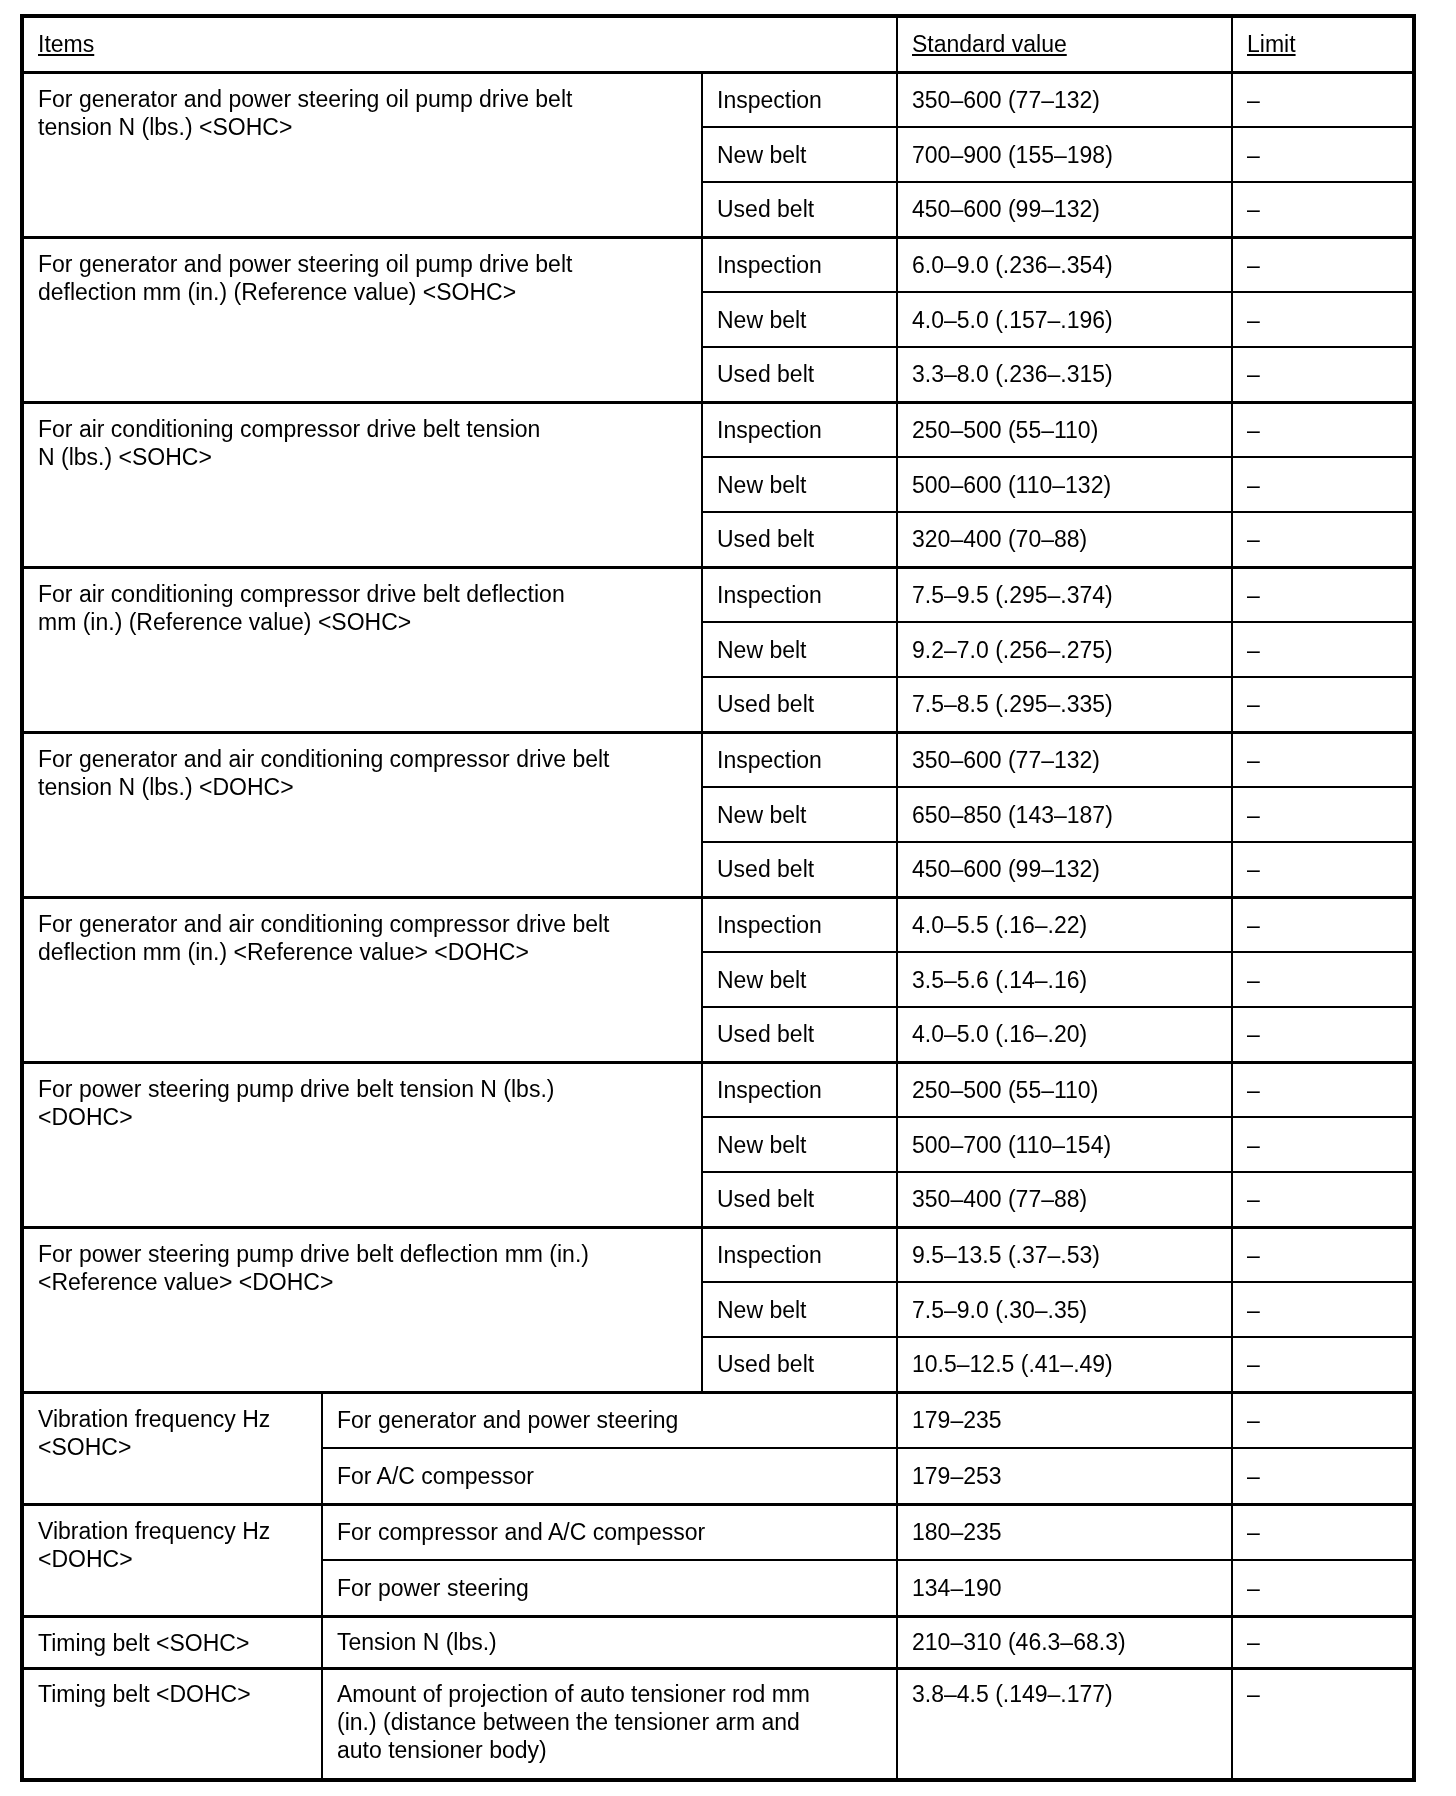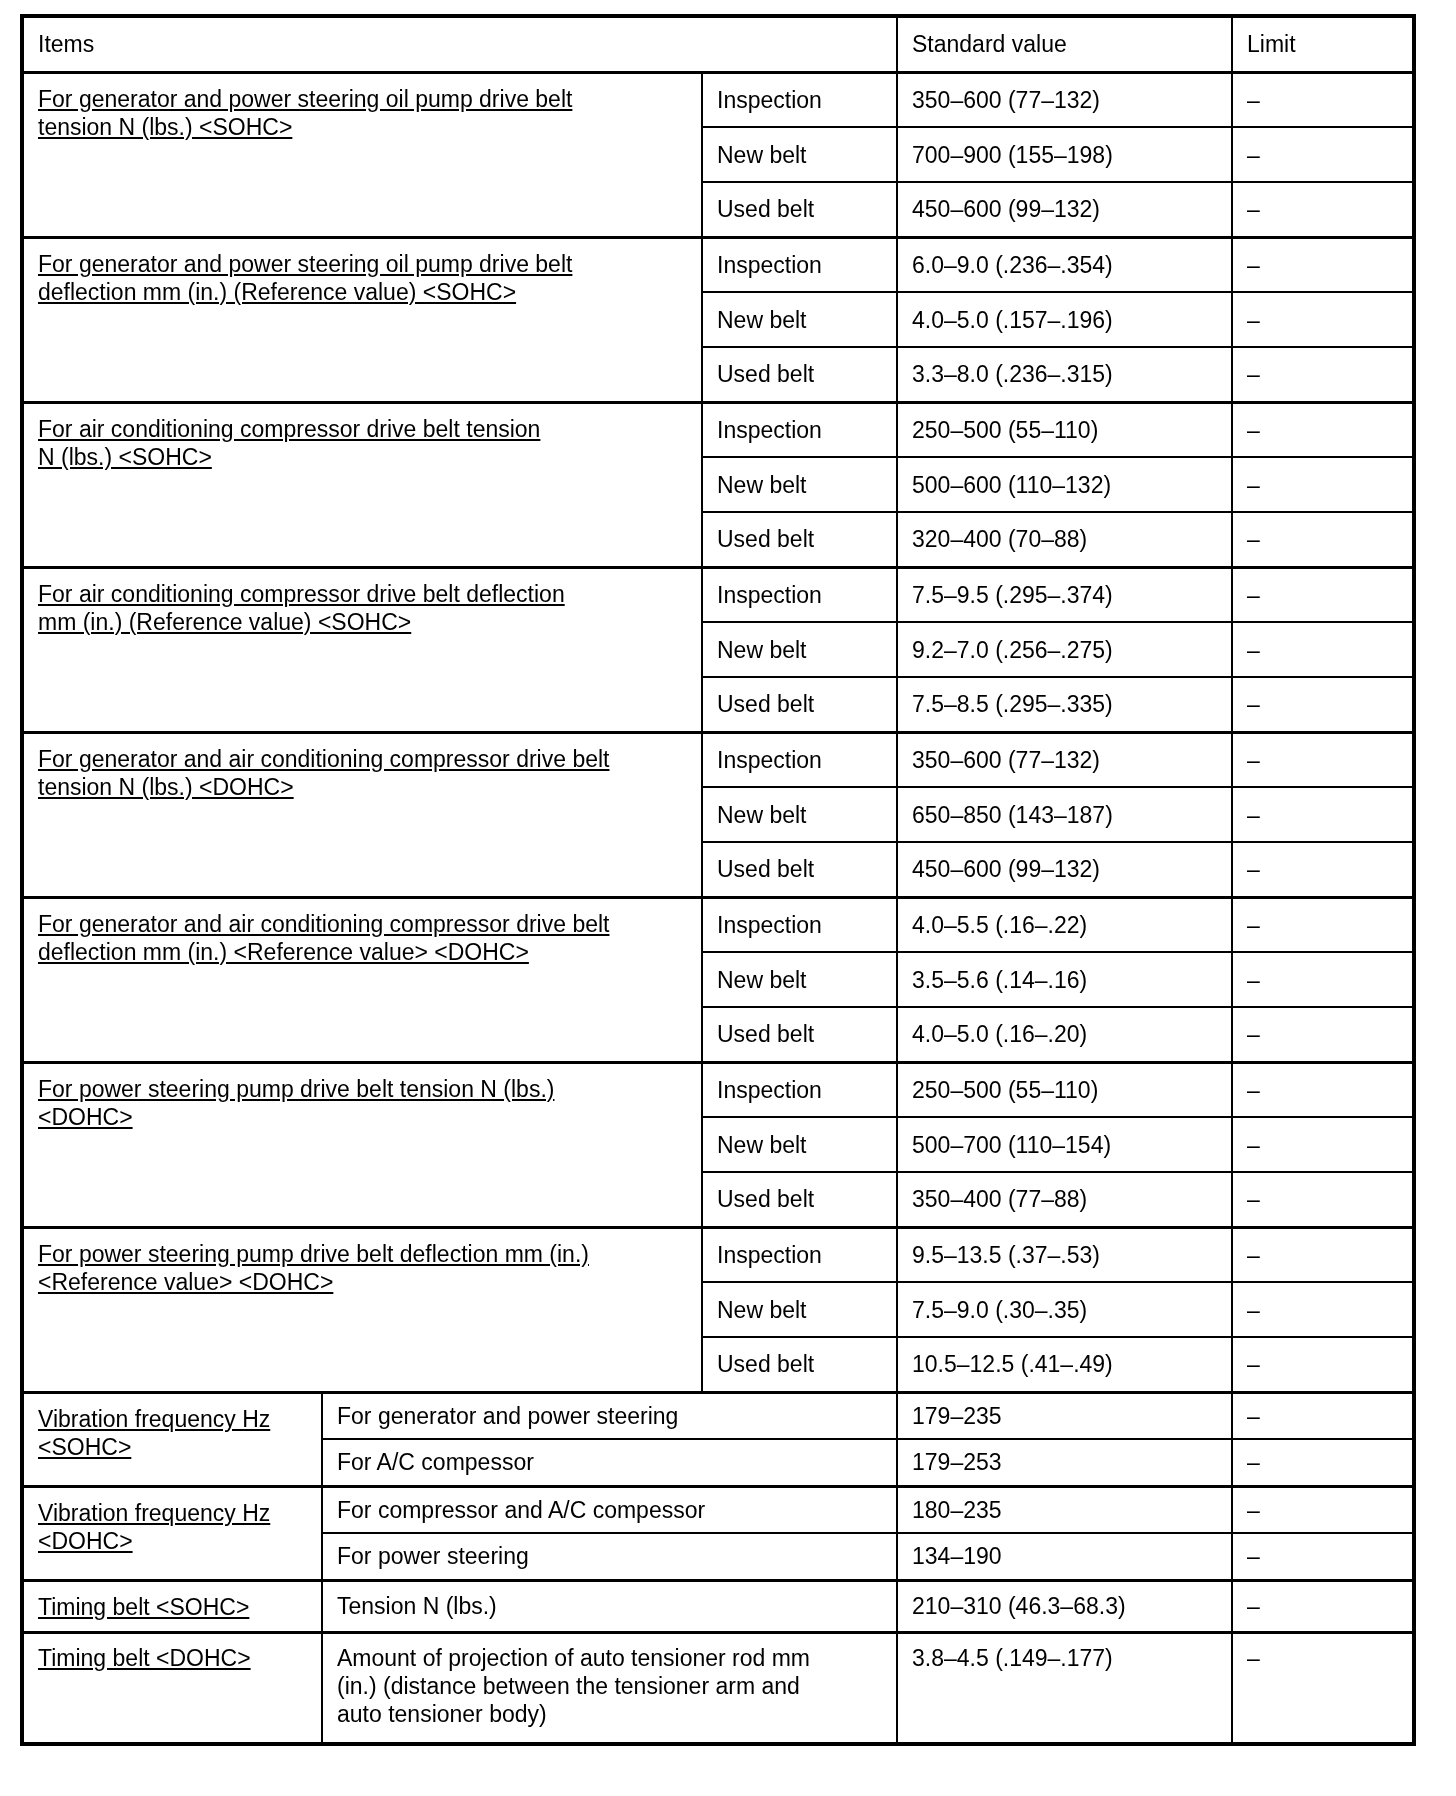--- a/index.html
+++ b/index.html
@@ -26,30 +26,29 @@
     border: 2px solid #000;
     font-size: 23px;
     line-height: 28px;
     font-weight: 400;
     text-align: left;
     padding: 6px 12px 6px 14px;
     overflow: hidden;
   }
   tr.hdr      { height: 56px; }
   tr.belt-row { height: 55px; }
-  tr.vib-row  { height: 47px; }
+  tr.vib-row  { height: 56px; }
   tr.timing-row  { height: 52px; }
   tr.timing-tall { height: 112px; }
 
-  th.hdr-cell { vertical-align: middle; }
+  th.hdr-cell { vertical-align: middle; text-decoration: underline; }
   td.item-cell {
     vertical-align: top;
     padding-top: 11px;
     white-space: pre-line;
-    text-decoration: underline;
   }
   td.cond-cell, td.std-cell, td.limit-cell, td.label-cell { vertical-align: middle; }
   tr.timing-tall td { vertical-align: top; padding-top: 10px; white-space: pre-line; margin-top: 8px; }
 
   
   tr.group-start td, tr.group-start th { border-top: 3px solid #000; }
   table.spec-table tr:first-child th { border-top: 4px solid #000; }
 </style>
 </head>
 <body>

